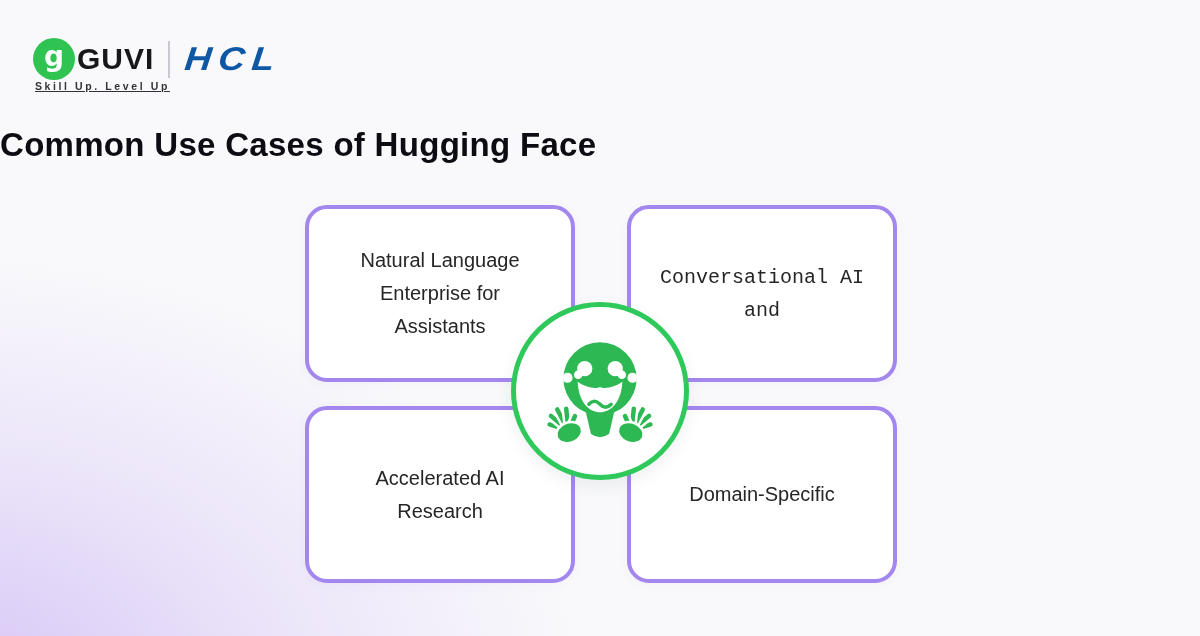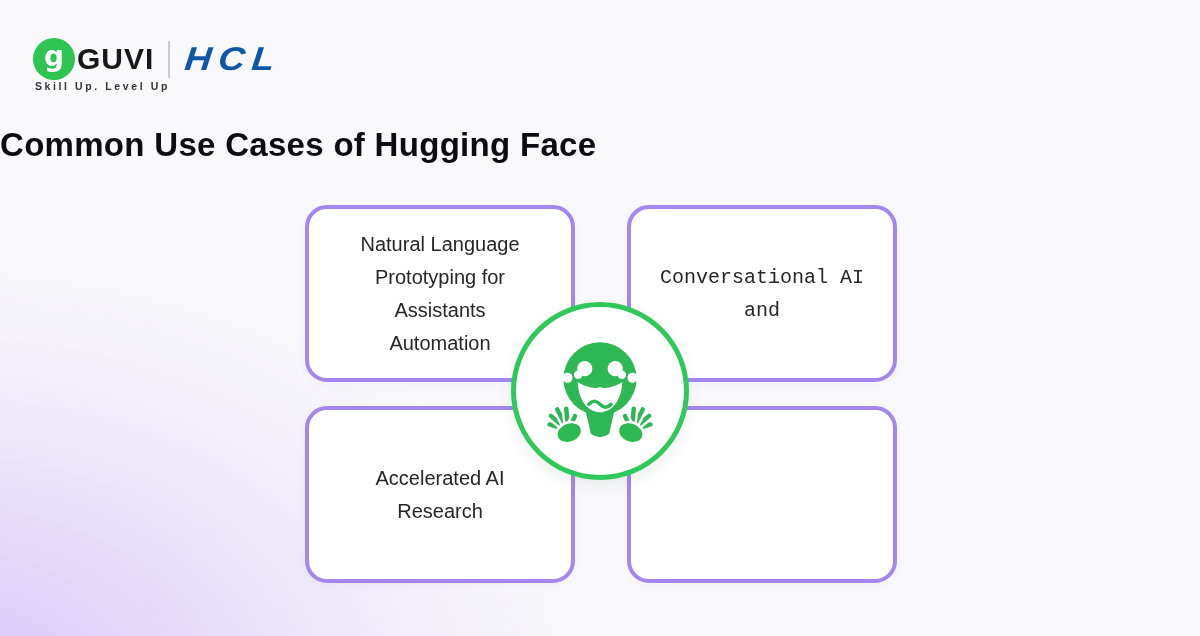--- a/index.html
+++ b/index.html
@@ -19,21 +19,21 @@
     font-family:"DejaVu Sans",sans-serif;font-weight:bold;font-size:28px;line-height:1;
     padding-bottom:4px;box-sizing:border-box;
   }
   .guvi-word{font-size:30px;font-weight:bold;color:#17171c;letter-spacing:1px;margin-left:2px;}
   .brand-divider{width:2px;height:37px;background:#c9c9d2;margin:0 15px 0 14px;}
   .hcl-word{
     font-size:33px;font-weight:bold;font-style:italic;color:#0e57a4;letter-spacing:6px;
     transform:skewX(-6deg) scaleX(1.12);transform-origin:left center;
   }
   .tagline{position:absolute;left:35px;top:80px;font-size:10.5px;font-weight:bold;
-    letter-spacing:2.6px;color:#33333b;}
+    letter-spacing:2.6px;color:#33333b;text-decoration:underline;}
   
   .title{position:absolute;top:126px;left:0;width:100%;text-align:left;
     font-size:33px;font-weight:bold;letter-spacing:.3px;color:#0c0c12;}
   
   .card{
     position:absolute;width:270px;height:177px;background:#fff;
     border:4px solid #a487ee;border-radius:22px;box-sizing:border-box;
     display:flex;flex-direction:column;align-items:center;justify-content:center;
     z-index:1;font-size:20px;line-height:33px;color:#262626;
     box-shadow:0 2px 10px rgba(120,90,200,.05);
@@ -63,36 +63,36 @@
     <div class="guvi-word">GUVI</div>
     <div class="brand-divider"></div>
     <div class="hcl-word">HCL</div>
   </div>
   <div class="tagline">Skill Up. Level Up</div>
 
   <div class="title">Common Use Cases of Hugging Face</div>
 
   <div class="card card-nlp">
     <div class="card-line">Natural Language</div>
-    <div class="card-line">Prototyping for</div>
+    <div class="card-line">Enterprise for</div>
     <div class="card-line">Assistants</div>
-    <div class="card-line">Automation</div>
   </div>
 
   <div class="card card-conv">
     <div class="card-line">Conversational AI</div>
     <div class="card-line">and</div>
   </div>
 
   <div class="card card-accel">
     <div class="card-line">Accelerated AI</div>
     <div class="card-line">Research</div>
   </div>
 
   <div class="card card-domain">
+    <div class="card-line">Domain-Specific</div>
   </div>
 
   <div class="hf-badge">
     <svg viewBox="0 0 124 124" width="126" height="126">
 
       <circle cx="62" cy="50" r="36" fill="#2db853"></circle>
 
       <path d="M47 78 L53 104 Q62 111 71 104 L77 78 Q62 88 47 78 Z" fill="#2db853"></path>
 
       <circle cx="30" cy="49" r="5" fill="#ffffff"></circle>

